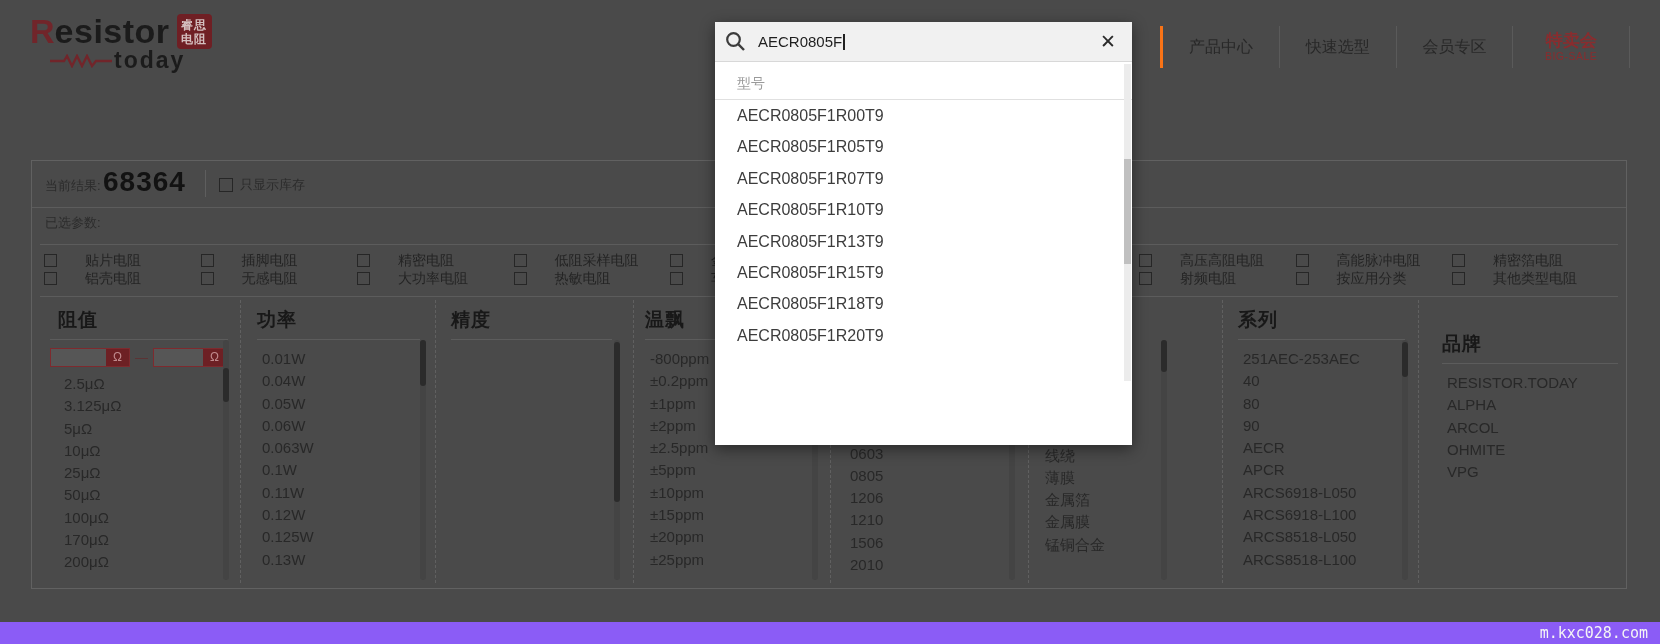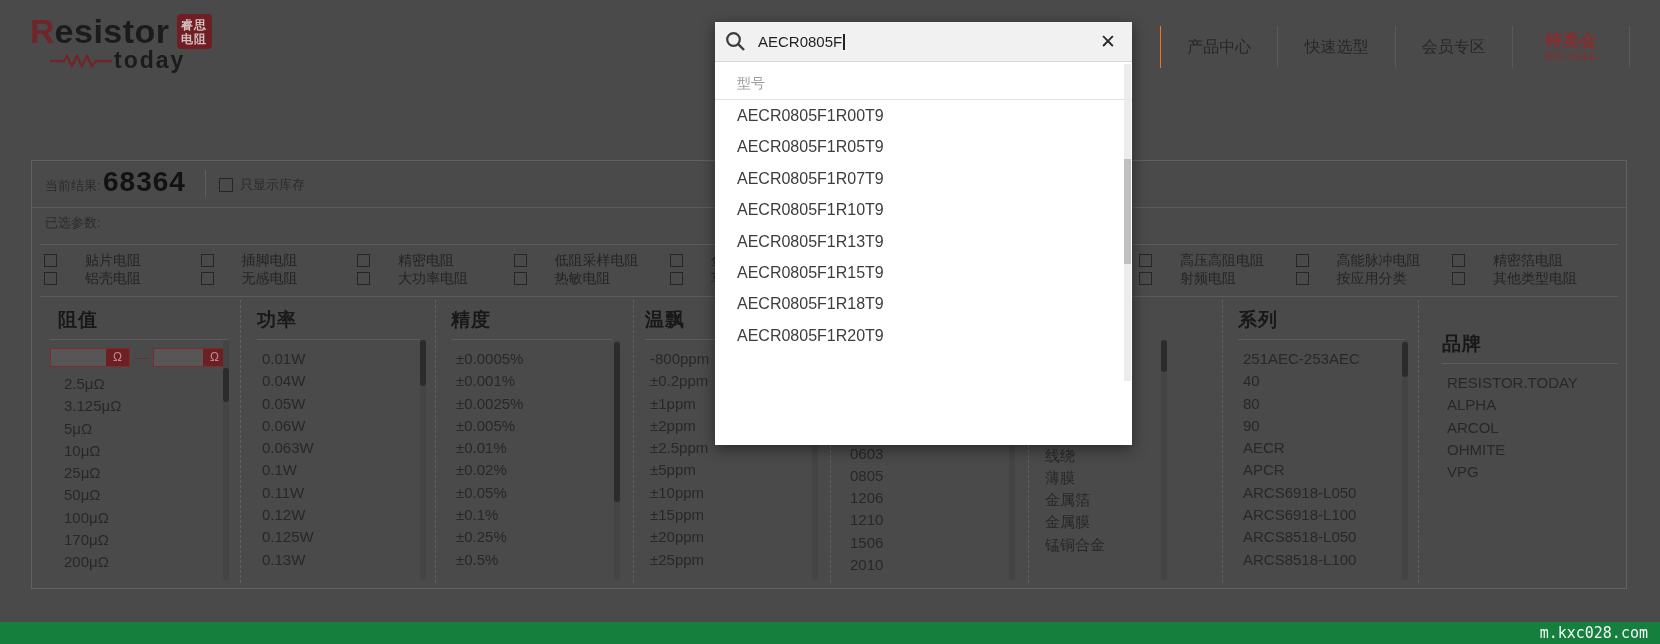--- a/index.html
+++ b/index.html
@@ -20,21 +20,21 @@
   .logo-badge {
     margin-left: 7px; width: 35px; height: 35px; border-radius: 4px;
     background: #6f1f24; display: flex; flex-direction: column;
     align-items: center; justify-content: center;
   }
   .logo-badge span { font-size: 12px; font-weight: bold; color: #d4bfbf; line-height: 14px; letter-spacing: 1px; }
   .logo-line2 { display: flex; align-items: center; margin: -4px 0 0 20px; }
   .logo-today { font-size: 23px; font-weight: 800; color: #1b1b1b; letter-spacing: 2px; }
 
   
-  .nav { left: 1160px; top: 26px; width: 470px; height: 42px; display: flex; border-left: 1px solid #f97316; }
+  .nav { left: 1160px; top: 26px; width: 470px; height: 42px; display: flex; border-left: 3px solid #f97316; }
   .nav-item {
     flex: 1; border-right: 1px solid #5a5a5a; display: flex; flex-direction: column;
     align-items: center; justify-content: center; font-size: 16px; color: #282828; cursor: pointer;
   }
   .nav-item.sale { color: #8a2c2e; }
   .nav-item.sale .l1 { font-size: 17px; font-weight: bold; line-height: 18px; }
   .nav-item.sale .l2 { font-size: 10.5px; letter-spacing: .5px; line-height: 12px; }
 
   
   .panel { left: 31px; top: 160px; width: 1596px; height: 429px; border: 1px solid #616161; }
@@ -78,21 +78,21 @@
   .popup-query { margin-left: 12px; font-size: 15px; color: #1f1f1f; }
   .caret { display: inline-block; width: 1.5px; height: 16px; background: #222; vertical-align: -3px; margin-left: 1px; }
   .popup-close { margin-left: auto; font-size: 19px; color: #2a2a2a; cursor: pointer; padding: 0 6px; line-height: 1; }
   .popup-body { position: relative; background: #ffffff; height: 383px; }
   .popup-group { height: 38px; padding: 13px 0 0 22px; font-size: 14px; color: #9a9a9a; border-bottom: 1px solid #e0e0e0; margin: 0 0 0 0; }
   .popup-list .li { height: 31.4px; line-height: 31.4px; padding-left: 22px; font-size: 16px; color: #3c3c3c; cursor: pointer; }
   .popup-sb { position: absolute; right: 1px; top: 2px; width: 7px; height: 317px; background: #ececec; }
   .popup-sb .thumb { position: absolute; left: 0; width: 7px; top: 95px; height: 105px; background: #c0c0c0; cursor: grab; }
 
   
-  .bottom-bar { left: 0; top: 622px; width: 1660px; height: 22px; background: #15803d; }
+  .bottom-bar { left: 0; top: 622px; width: 1660px; height: 22px; background: #8b5cf6; }
   .watermark { position: absolute; right: 12px; top: 0; line-height: 22px; font-family: "DejaVu Sans Mono", monospace; font-size: 15px; color: #f5f5f5; }
 </style>
 </head>
 <body>
 
 <div class="abs logo">
   <div class="logo-line1">
     <span class="logo-r">R</span>
       <span class="logo-rest">esistor</span>
     <span class="logo-badge">
@@ -262,33 +262,20 @@
       <div class="li">0.1W</div>
       <div class="li">0.11W</div>
       <div class="li">0.12W</div>
       <div class="li">0.125W</div>
       <div class="li">0.13W</div>
     </div>
 </section>
 
 <section class="abs col" style="left:451px; width:161px;">
   <h3>精度</h3>
-  <div class="list">
-
-  <div class="li">±0.0005%</div>
-      <div class="li">±0.001%</div>
-      <div class="li">±0.0025%</div>
-      <div class="li">±0.005%</div>
-      <div class="li">±0.01%</div>
-      <div class="li">±0.02%</div>
-      <div class="li">±0.05%</div>
-      <div class="li">±0.1%</div>
-      <div class="li">±0.25%</div>
-      <div class="li">±0.5%</div>
-    </div>
 </section>
 
 <section class="abs col" style="left:645px; width:160px;">
   <h3>温飘</h3>
   <div class="list">
 
   <div class="li">-800ppm</div>
       <div class="li">±0.2ppm</div>
       <div class="li">±1ppm</div>
       <div class="li">±2ppm</div>

